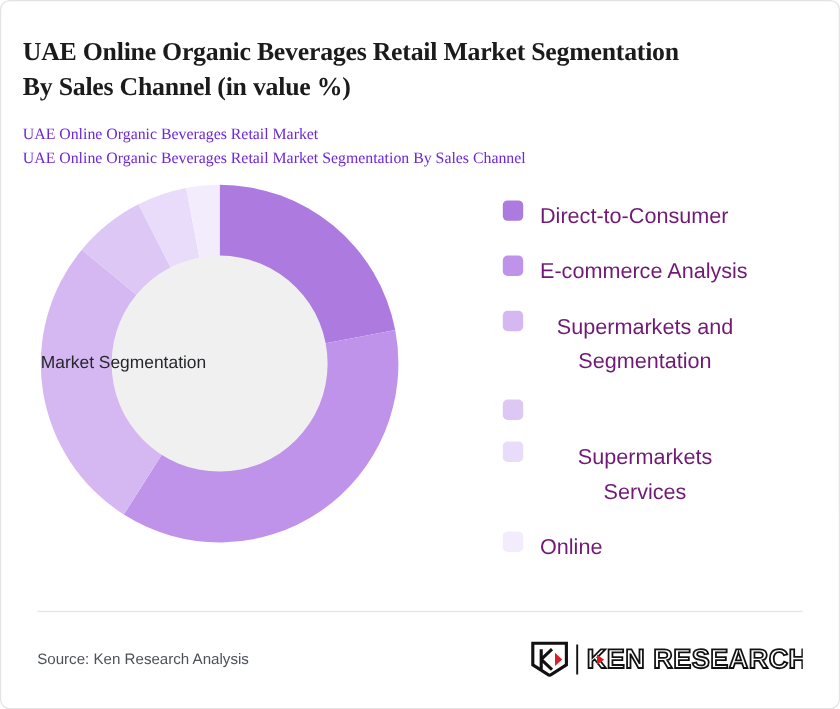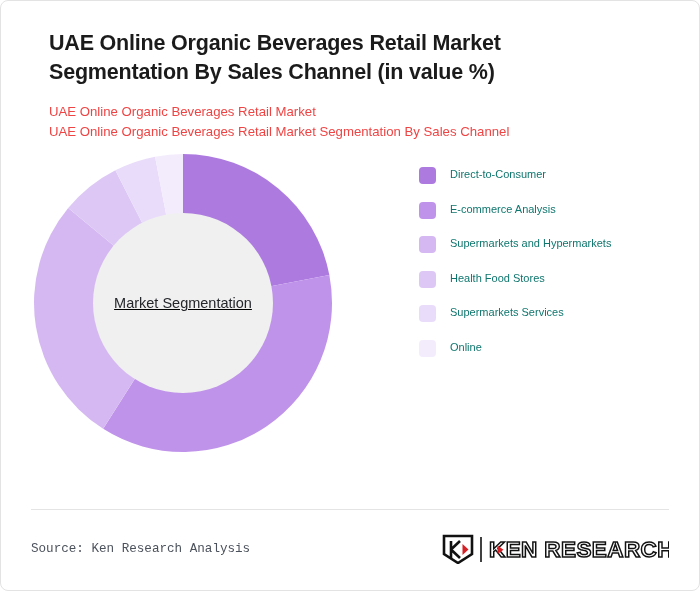--- a/index.html
+++ b/index.html
@@ -14,37 +14,38 @@
     position: relative;
     width: 700px;
     height: 591px;
     box-sizing: border-box;
     background: #ffffff;
     border: 1px solid #e3e3e3;
     border-radius: 8px;
     overflow: hidden;
   }
   .header {
-    padding: 28px 30px 0 48px;
+    padding: 28px 30px 0 18px;
+    font-family: Liberation Serif, serif;
   }
   .title {
     font-size: 21.5px;
     font-weight: bold;
     color: #1b1b1b;
     line-height: 1.33;
     letter-spacing: -0.2px;
     margin: 0;
     max-width: 560px;
   }
   .subtitles {
     margin-top: 16px;
   }
   .subtitle {
     font-size: 13.2px;
-    color: #ef4444;
+    color: #6d28d9;
     line-height: 1.52;
   }
 
   
   .chart-area {
     position: relative;
     height: 320px;
     margin-top: 12px;
   }
   .donut-wrap {
@@ -61,23 +62,21 @@
     overflow: visible;
   }
   .donut-hole-label {
     position: absolute;
     left: 0;
     top: 0;
     width: 298px;
     height: 298px;
     display: flex;
     align-items: center;
-    justify-content: center;
     pointer-events: none;
-    text-decoration: underline;
   }
   .donut-hole-label span {
     font-size: 14.5px;
     color: #25272b;
   }
 
   
   .legend {
     position: absolute;
     left: 418px;
@@ -91,22 +90,22 @@
   }
   .legend-swatch {
     flex: 0 0 auto;
     width: 17px;
     height: 17px;
     border-radius: 4px;
     margin-right: 14px;
     margin-top: 1px;
   }
   .legend-label {
-    font-size: 11px;
-    color: #0f766e;
+    font-size: 18px;
+    color: #701a75;
     line-height: 1.62;
     max-width: 175px;
     text-align: center;
   }
 
   
   .divider {
     position: absolute;
     left: 30px;
     right: 30px;
@@ -120,21 +119,20 @@
     right: 30px;
     top: 528px;
     height: 40px;
     display: flex;
     align-items: center;
     justify-content: space-between;
   }
   .source-text {
     font-size: 12.6px;
     color: #4c525c;
-    font-family: Liberation Mono, monospace;
   }
   .logo {
     display: flex;
     align-items: flex-start;
   }
   .logo svg { display: block; }
 </style>
 </head>
 <body>
 
@@ -171,25 +169,24 @@
         <div class="legend-item">
           <span class="legend-swatch" style="background: rgb(173, 122, 224);"></span>
           <span class="legend-label">Direct-to-Consumer</span>
         </div>
         <div class="legend-item">
           <span class="legend-swatch" style="background: rgb(192, 147, 234);"></span>
           <span class="legend-label">E-commerce Analysis</span>
         </div>
         <div class="legend-item">
           <span class="legend-swatch" style="background: rgb(213, 184, 242);"></span>
-          <span class="legend-label">Supermarkets and Hypermarkets</span>
+          <span class="legend-label">Supermarkets and Segmentation</span>
         </div>
         <div class="legend-item">
           <span class="legend-swatch" style="background: rgb(221, 200, 245);"></span>
-          <span class="legend-label">Health Food Stores</span>
         </div>
         <div class="legend-item">
           <span class="legend-swatch" style="background: rgb(233, 220, 250);"></span>
           <span class="legend-label">Supermarkets Services</span>
         </div>
         <div class="legend-item">
           <span class="legend-swatch" style="background: rgb(243, 236, 252);"></span>
           <span class="legend-label">Online</span>
         </div>
       </div>

